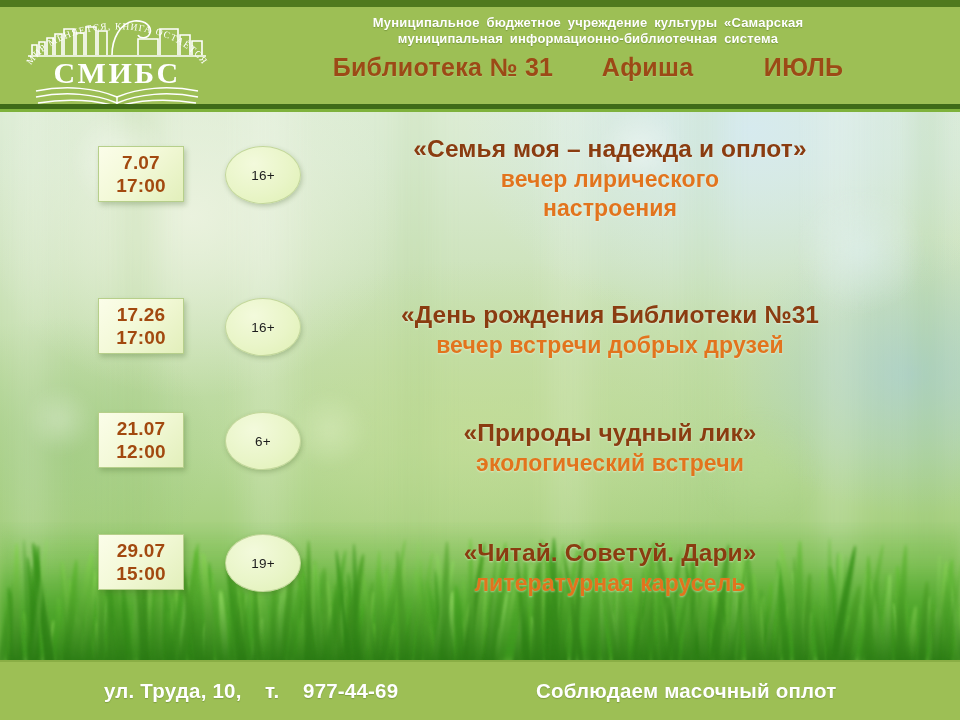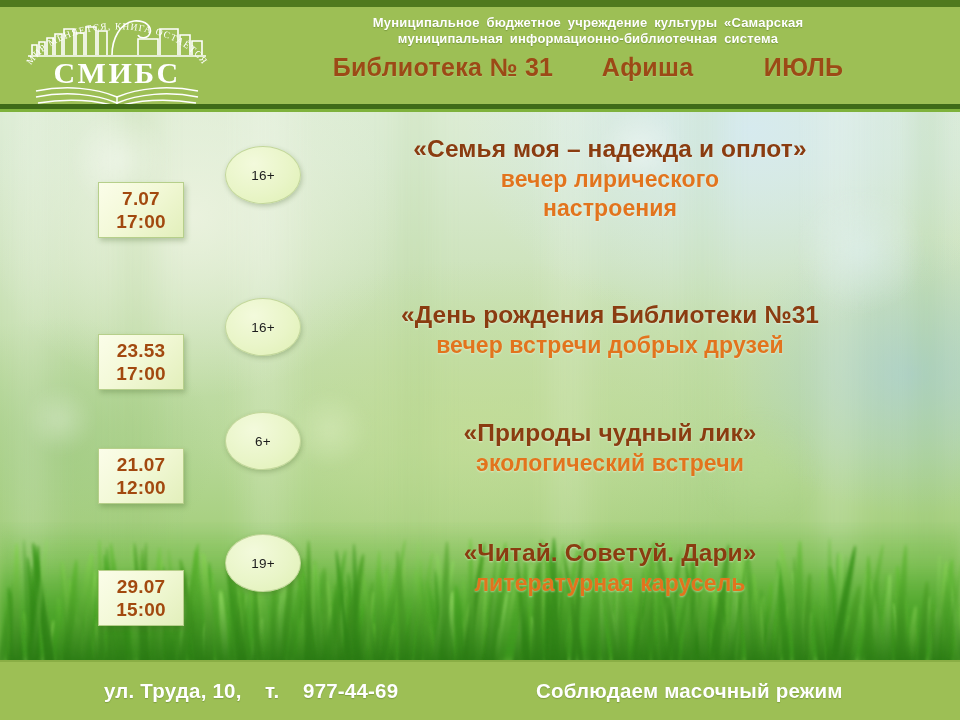--- a/index.html
+++ b/index.html
@@ -189,21 +189,20 @@
     height: 56px;
     box-sizing: border-box;
     border: 1px solid #b6cf8a;
     background: linear-gradient(135deg, #fbfde9 0%, #f3f9d8 45%, #e2efbb 100%);
     box-shadow: 2px 3px 5px rgba(70,100,40,0.28);
     display: flex;
     flex-direction: column;
     align-items: center;
     justify-content: center;
     gap: 1px;
-    margin-top: 36px;
   }
   .date-line {
     color: #a2490f;
     font-size: 19px;
     font-weight: bold;
     line-height: 1.12;
     letter-spacing: .2px;
   }
 
   .age-badge {
@@ -785,21 +784,21 @@
           <span>16+</span>
         </div>
         <div class="event-text" style="top:12px;">
           <div class="ev-title">«Семья моя – надежда и оплот»</div>
           <div class="ev-sub">вечер лирического</div>
           <div class="ev-sub">настроения</div>
         </div>
       </div>
       <div class="event-row" style="top:162px;">
         <div class="date-box">
-          <div class="date-line">23.53</div>
+          <div class="date-line">17.26</div>
           <div class="date-line">17:00</div>
         </div>
         <div class="age-badge">
           <span>16+</span>
         </div>
         <div class="event-text" style="top:26px;">
           <div class="ev-title">«День рождения Библиотеки  №31</div>
           <div class="ev-sub">вечер встречи добрых друзей</div>
         </div>
       </div>
@@ -827,17 +826,17 @@
         <div class="event-text" style="top:28px;">
           <div class="ev-title">«Читай. Советуй. Дари»</div>
           <div class="ev-sub">литературная карусель</div>
         </div>
       </div>
     </div>
 
   <div class="footer">
     <div class="footer-inner">
       <div class="footer-left">ул. Труда, 10,    т.    977-44-69</div>
-      <div class="footer-right">Соблюдаем масочный режим</div>
+      <div class="footer-right">Соблюдаем масочный оплот</div>
     </div>
   </div>
 
 </div>
 
 </body></html>

